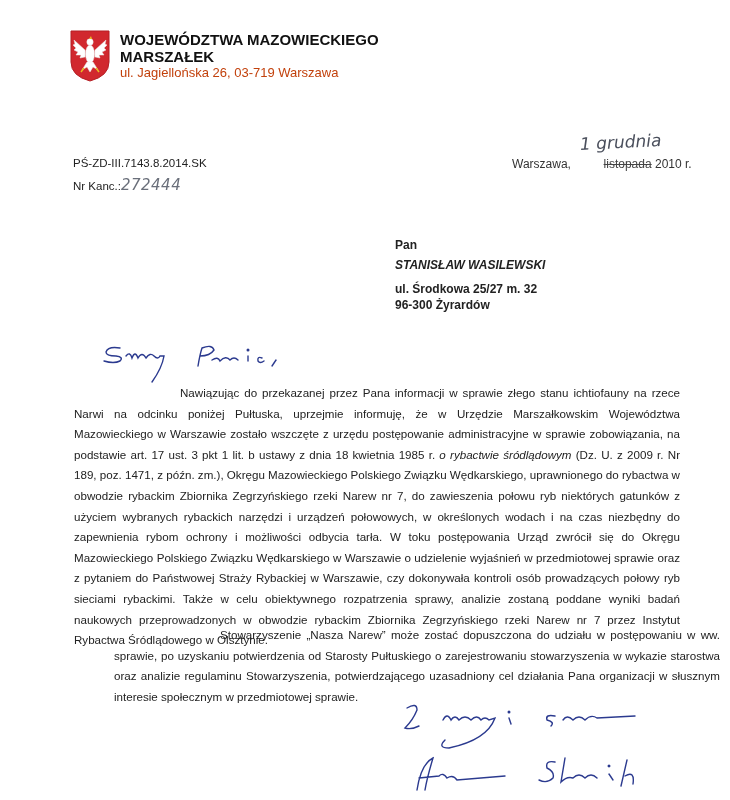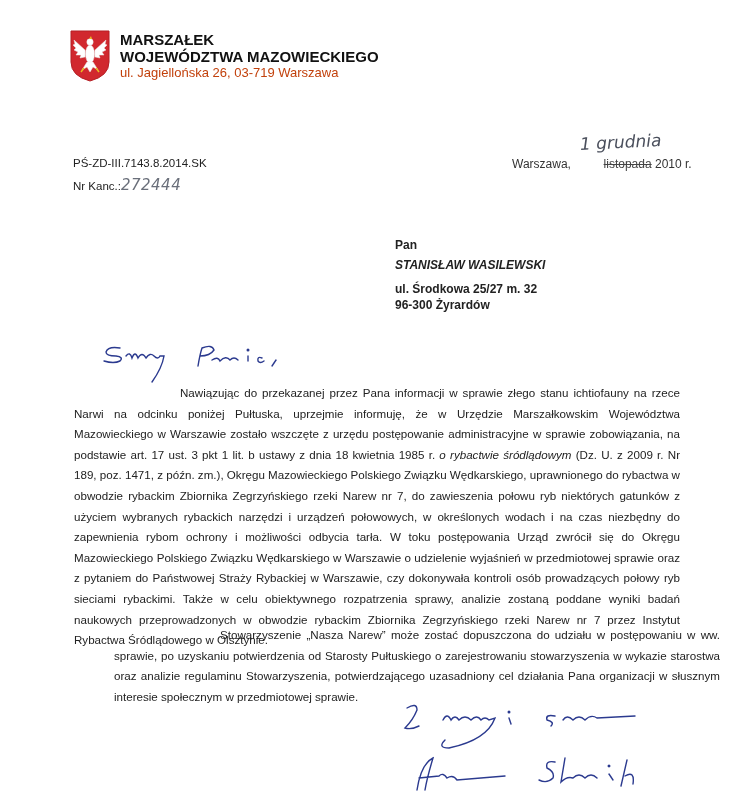--- a/index.html
+++ b/index.html
@@ -33,22 +33,22 @@
       <circle cx="20" cy="12" r="3.2"></circle>
       <path d="M15 20 L4 10 L5 14 L3 15 L6 18 L4 20 L8 22 L6 25 L11 25 L10 28 L15 27 Z"></path>
       <path d="M25 20 L36 10 L35 14 L37 15 L34 18 L36 20 L32 22 L34 25 L29 25 L30 28 L25 27 Z"></path>
       <path d="M17 32 L12 40 L17 37 L20 42 L23 37 L28 40 L23 32 Z"></path>
     </g>
     <path d="M19 9 L21 6 L22 9 Z" fill="#e8b923"></path>
     <path d="M14 38 L11 42 M26 38 L29 42" stroke="#e8b923" stroke-width="1.5"></path>
   </svg>
 </div>
 <div class="abs hdr-title">
+  <div>WOJEWÓDZTWA MAZOWIECKIEGO</div>
   <div>MARSZAŁEK</div>
-  <div>WOJEWÓDZTWA MAZOWIECKIEGO</div>
 </div>
 <div class="abs hdr-addr">ul. Jagiellońska 26, 03-719 Warszawa</div>
 
 <div class="abs ref">PŚ-ZD-III.7143.8.2014.SK</div>
 <div class="abs kanc">
   <span>Nr Kanc.:</span><span class="kanc-hand">272444</span>
 </div>
 
 <div class="abs hand-date">1 grudnia</div>
 <div class="abs city">

